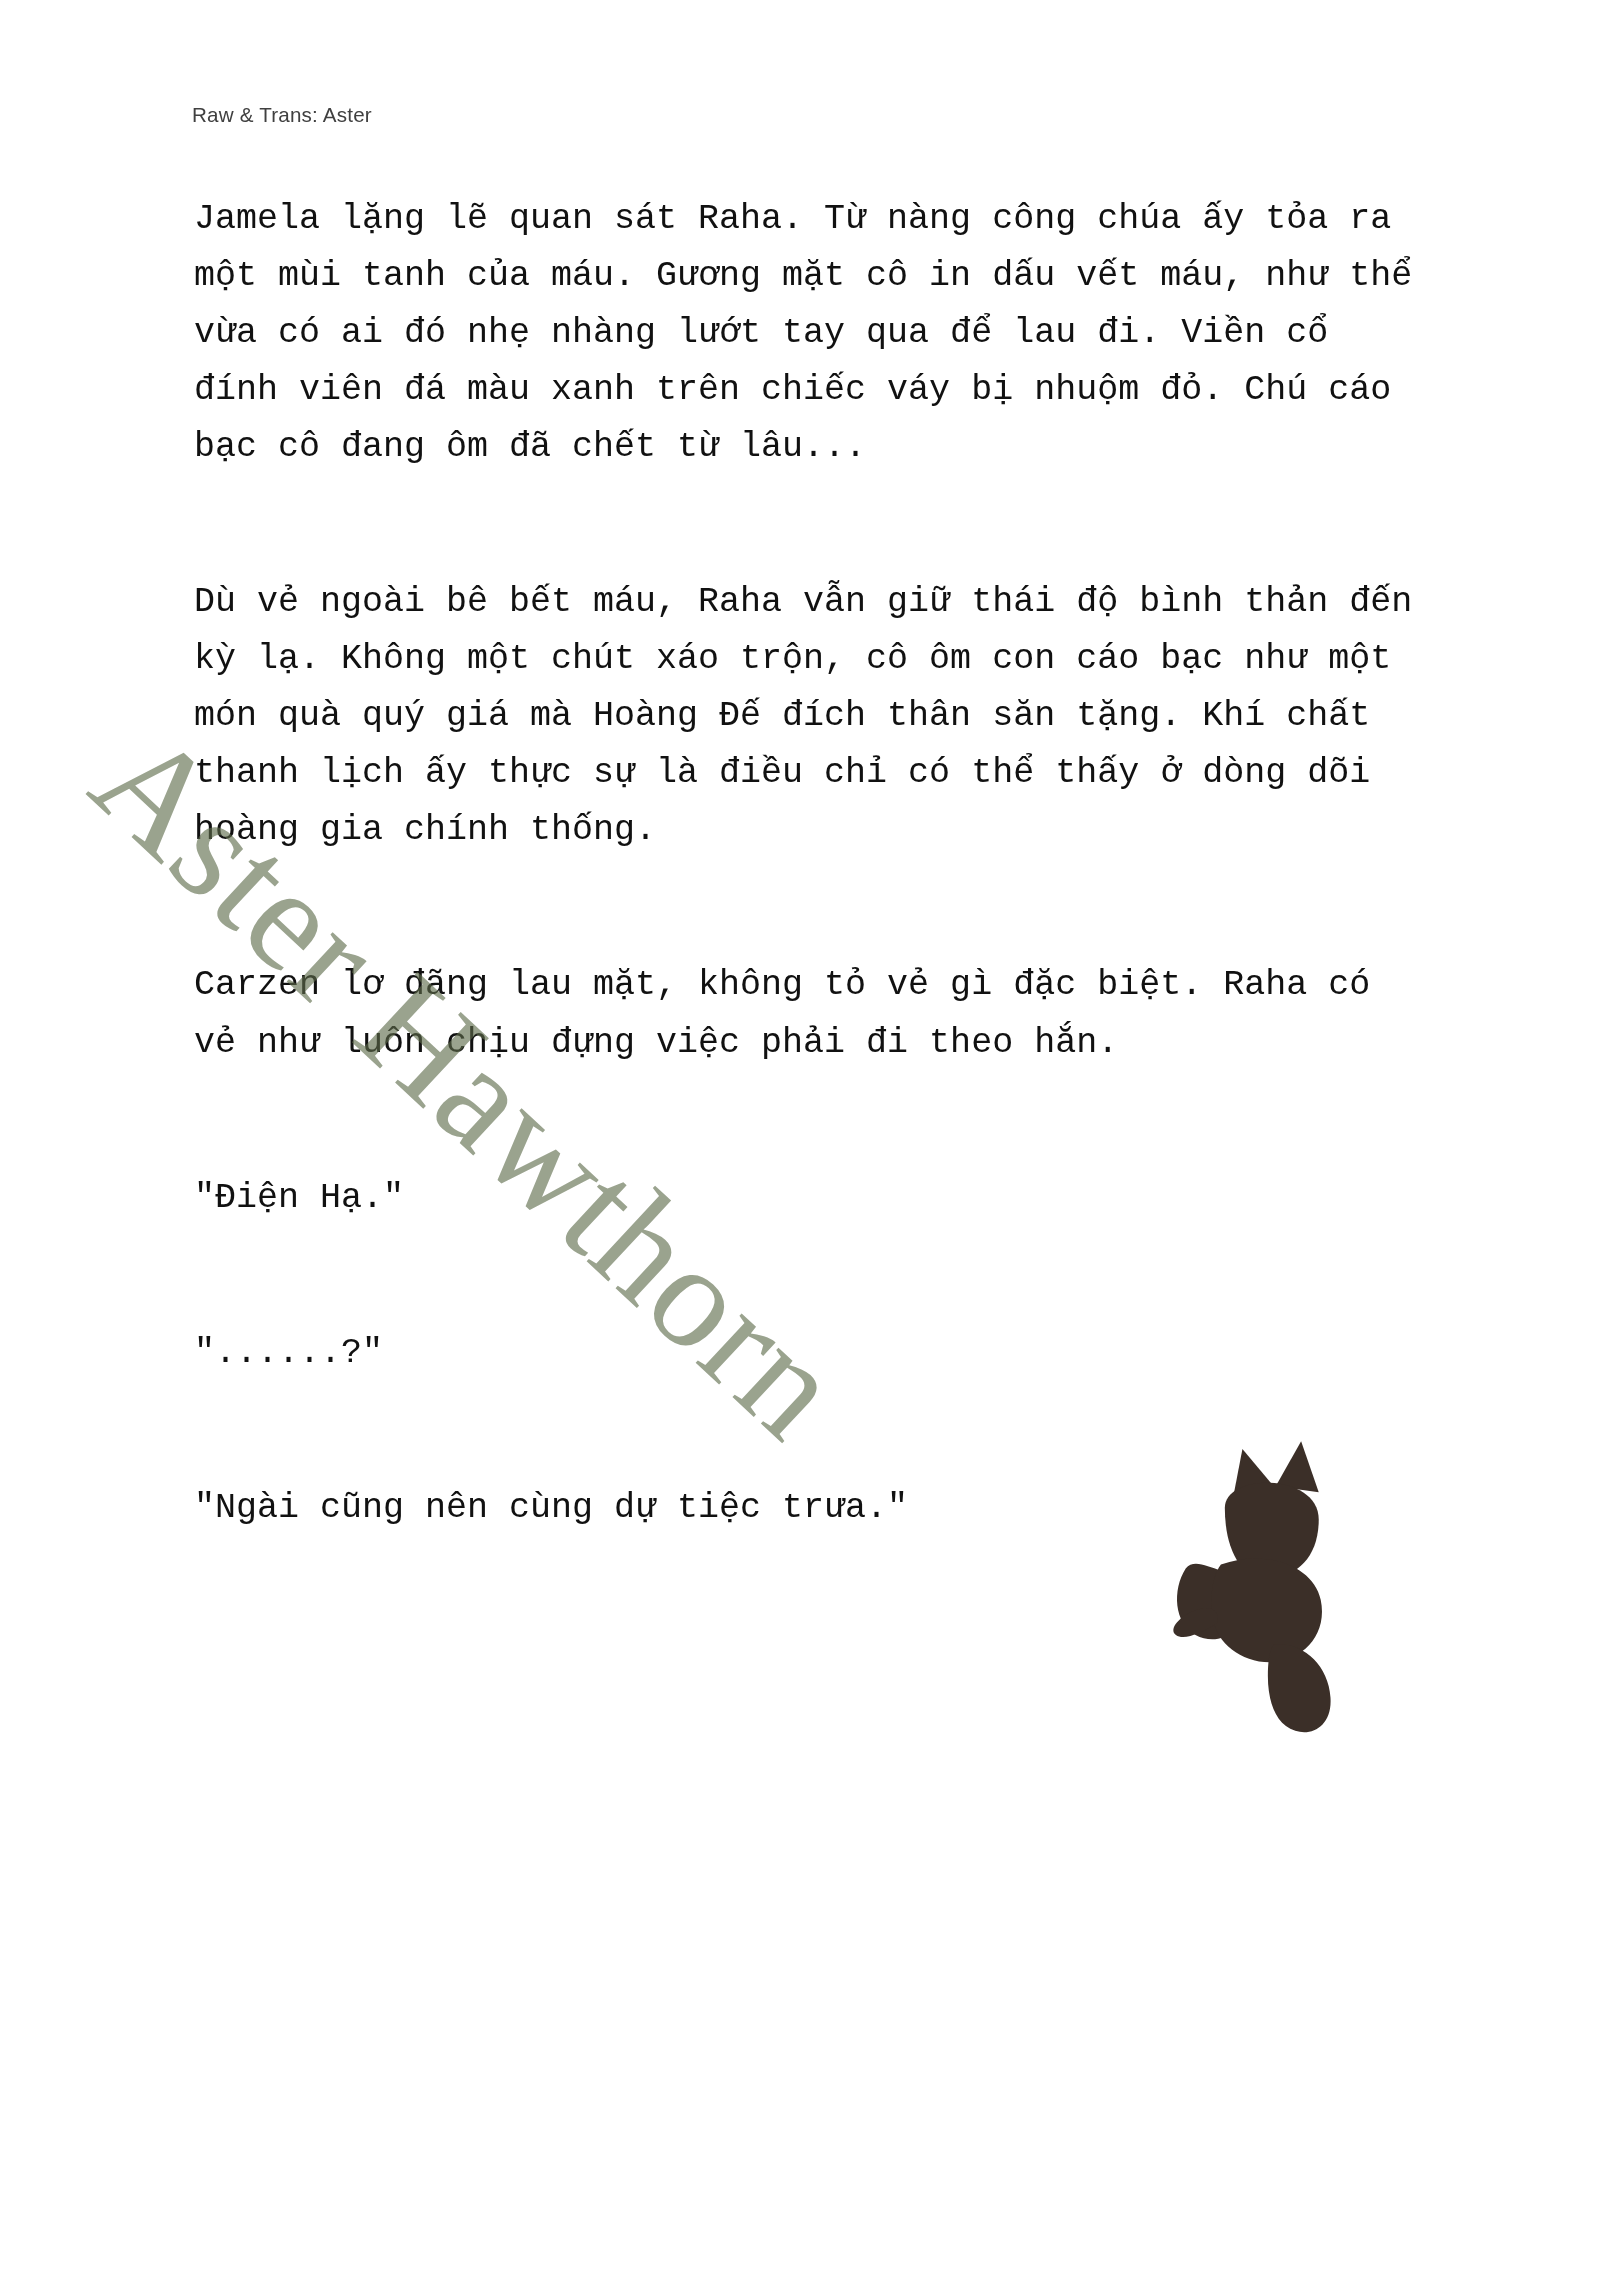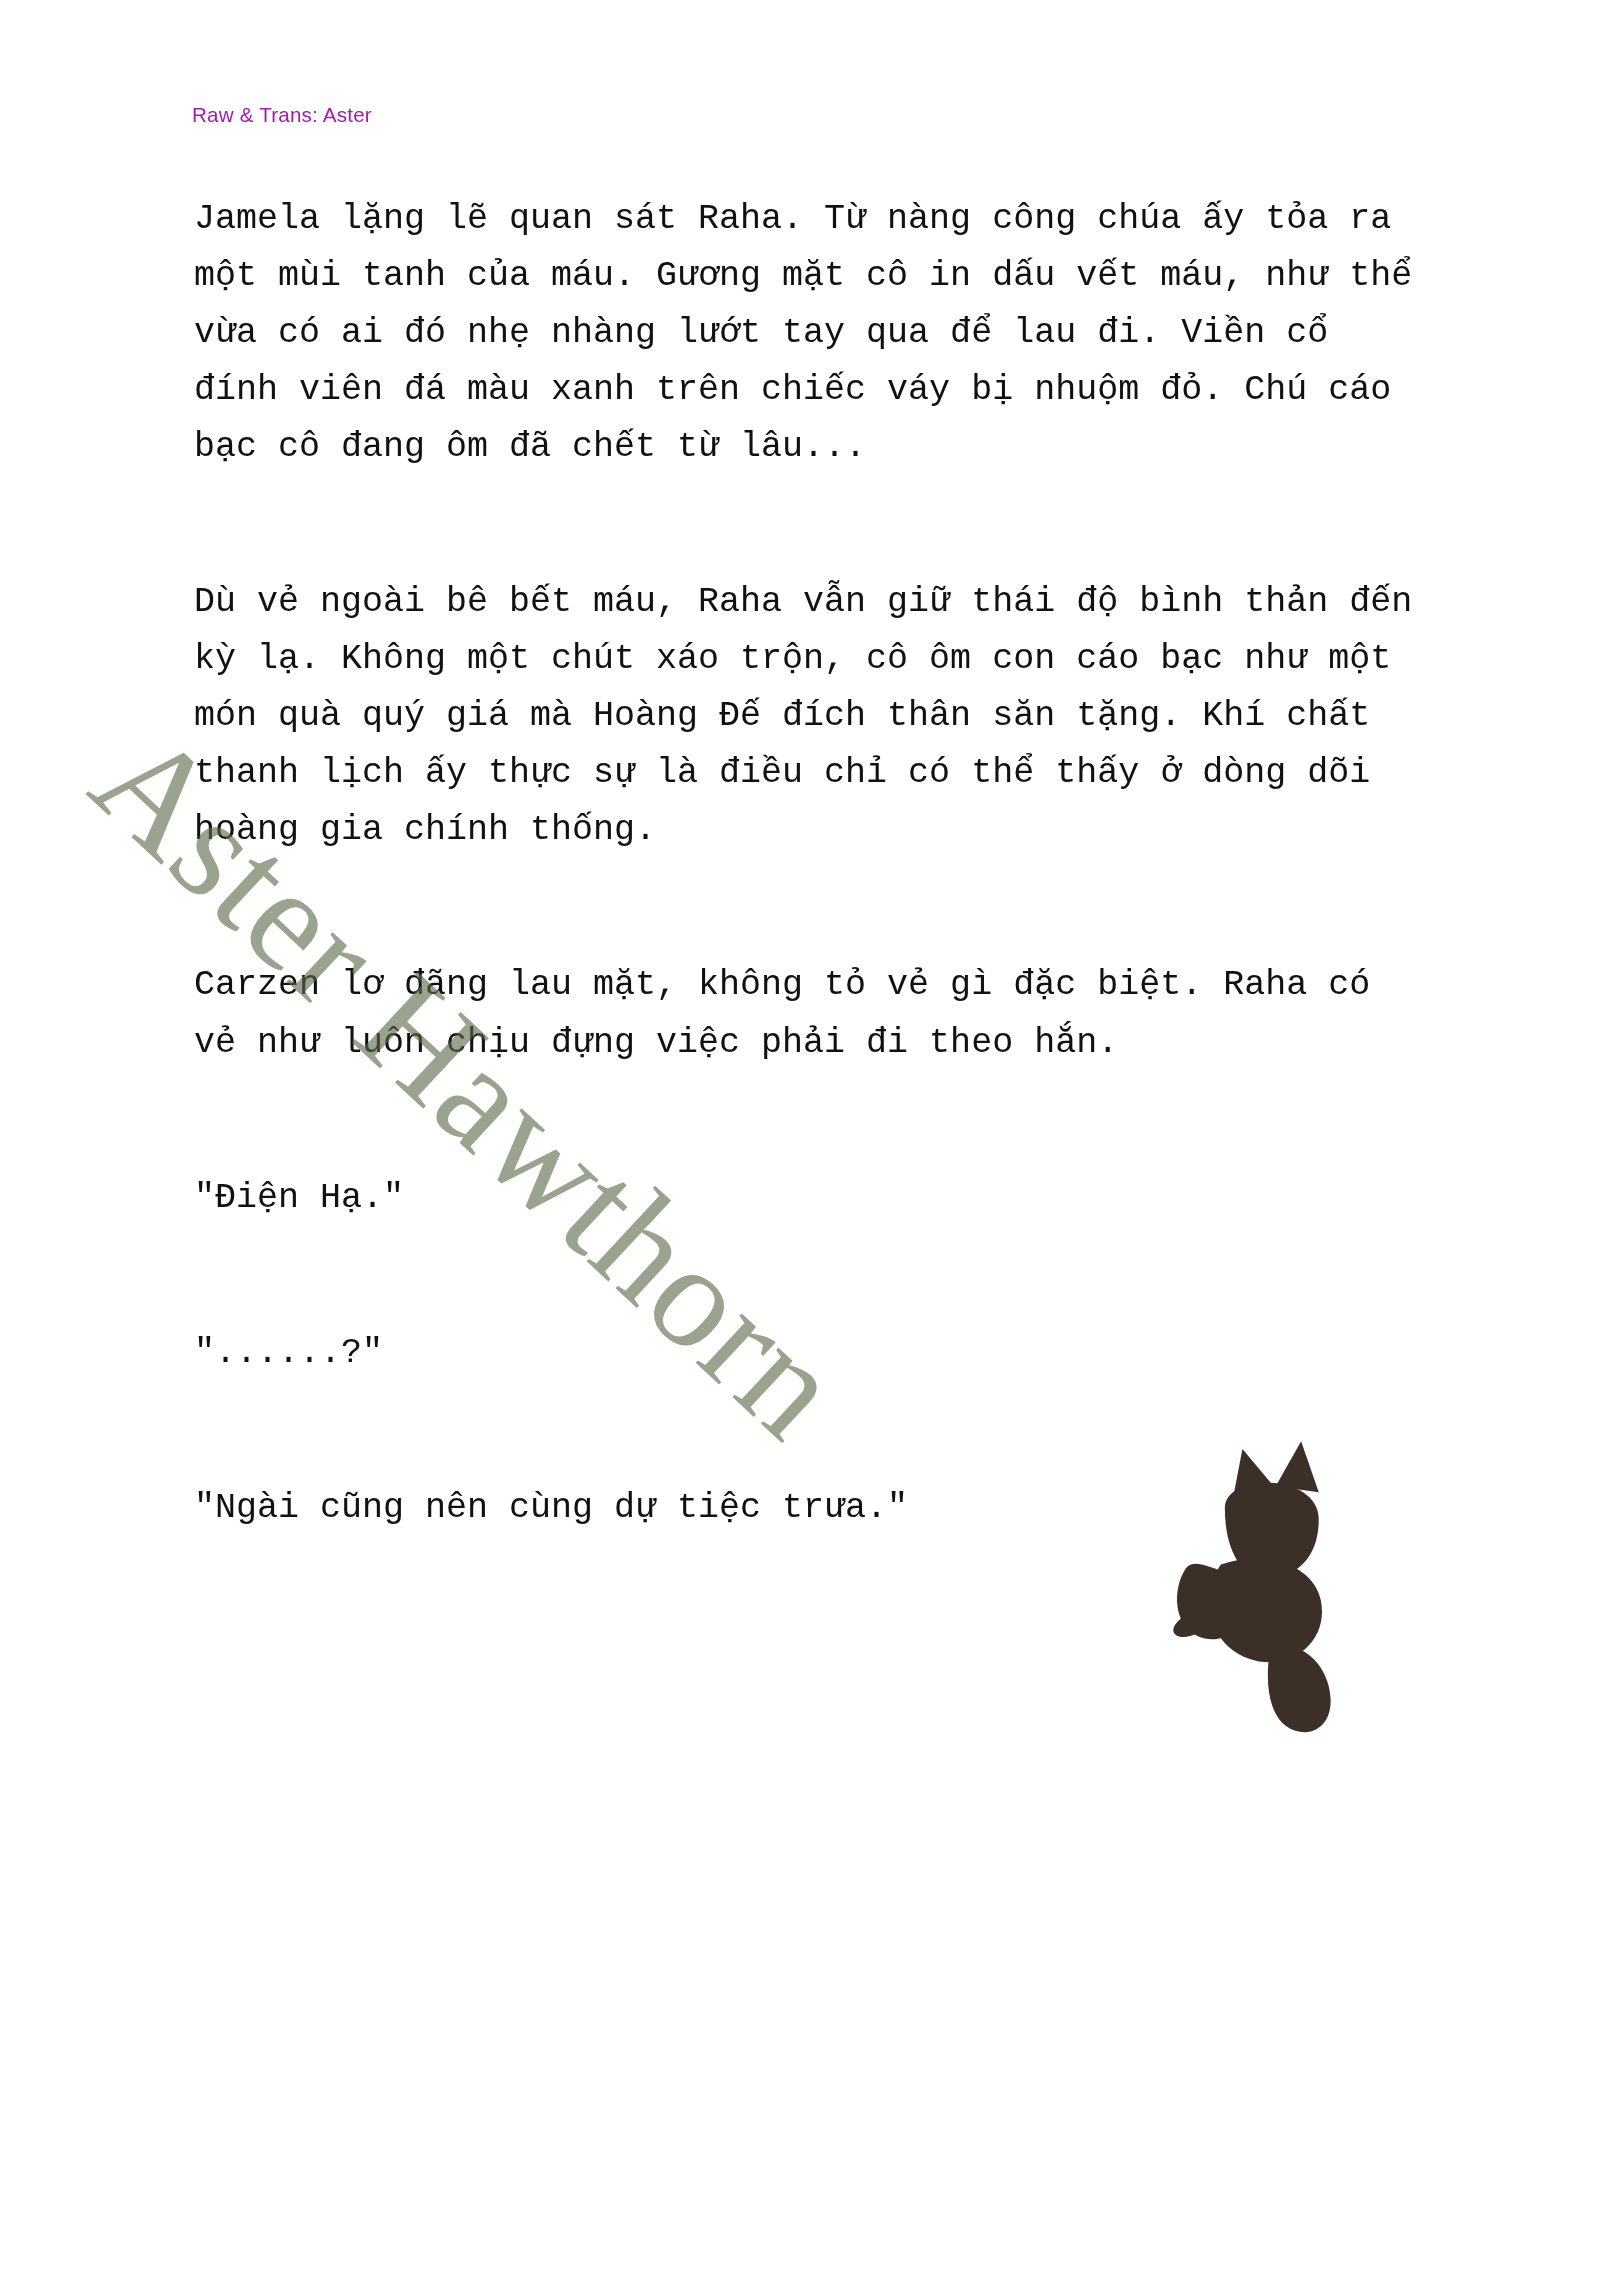--- a/index.html
+++ b/index.html
@@ -16,21 +16,21 @@
     height: 2293px;
     background: #ffffff;
     overflow: hidden;
   }
   .header {
     position: absolute;
     top: 103px;
     left: 192px;
     font-family: "Liberation Sans", sans-serif;
     font-size: 20.6px;
-    color: #a21caf;
+    color: #404040;
     letter-spacing: 0.2px;
   }
   .content {
     position: absolute;
     top: 191px;
     left: 194px;
     width: 1225px;
   }
   .para {
     font-family: Liberation Mono, monospace;

